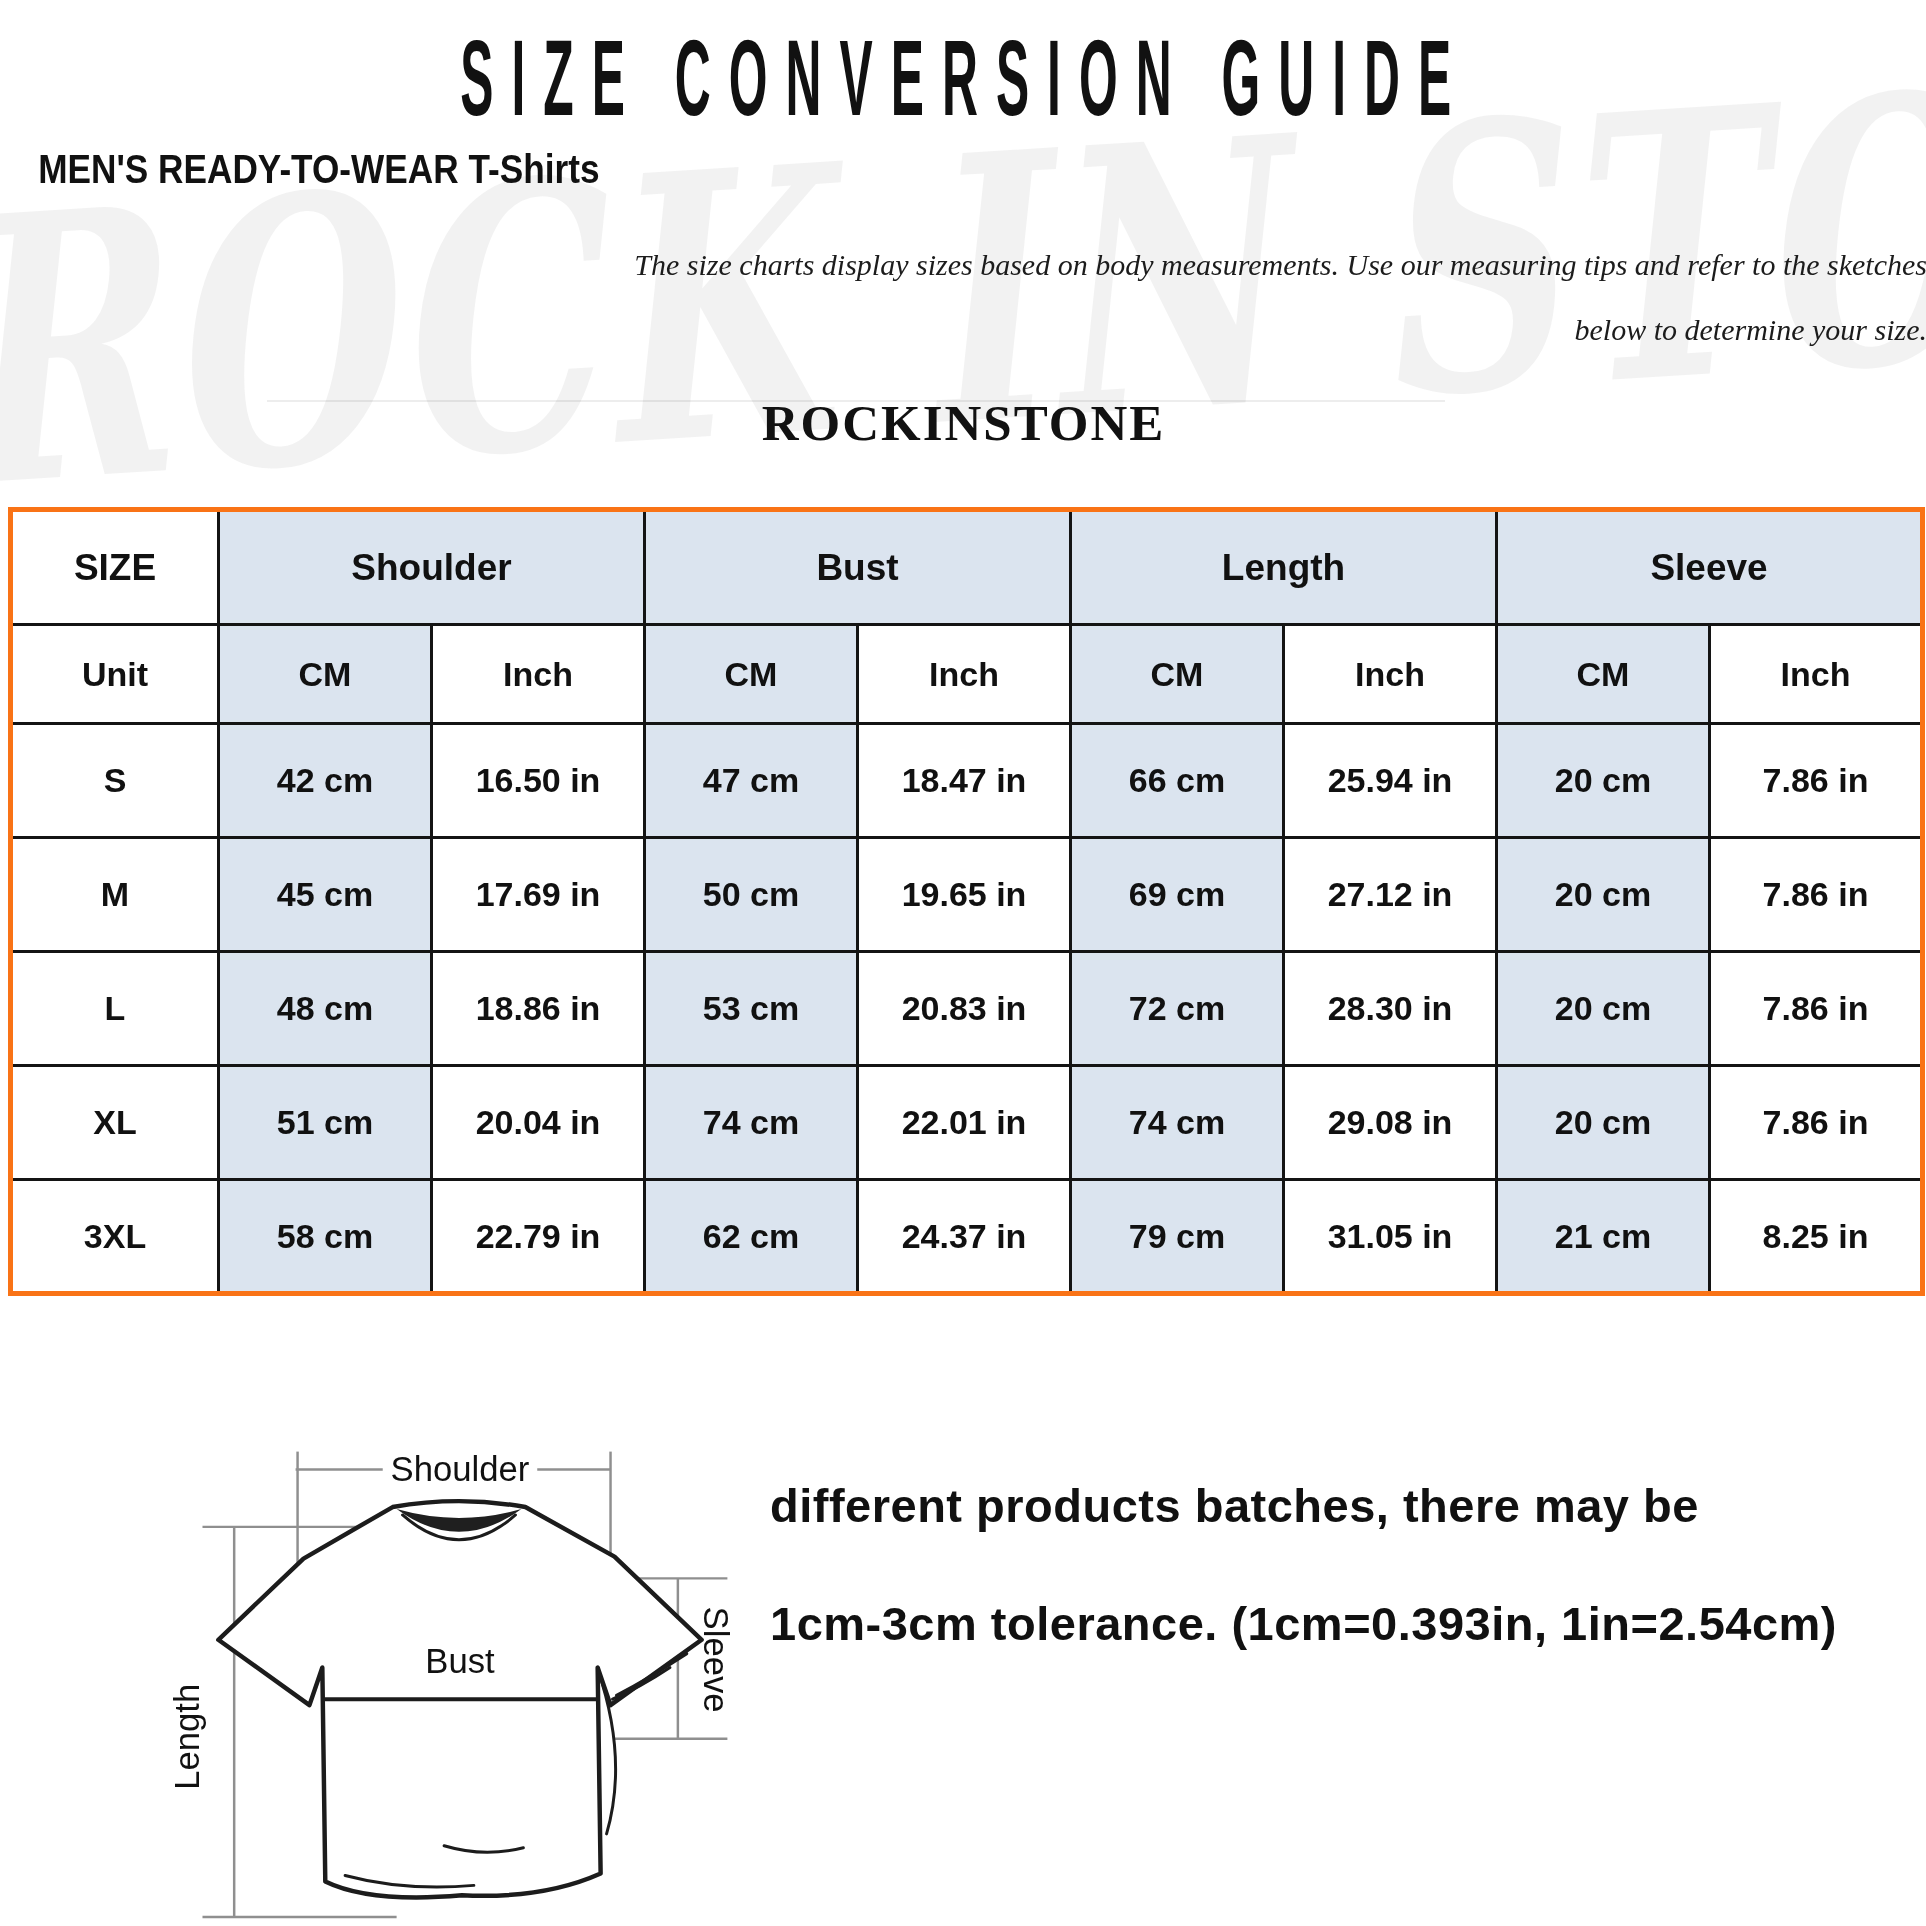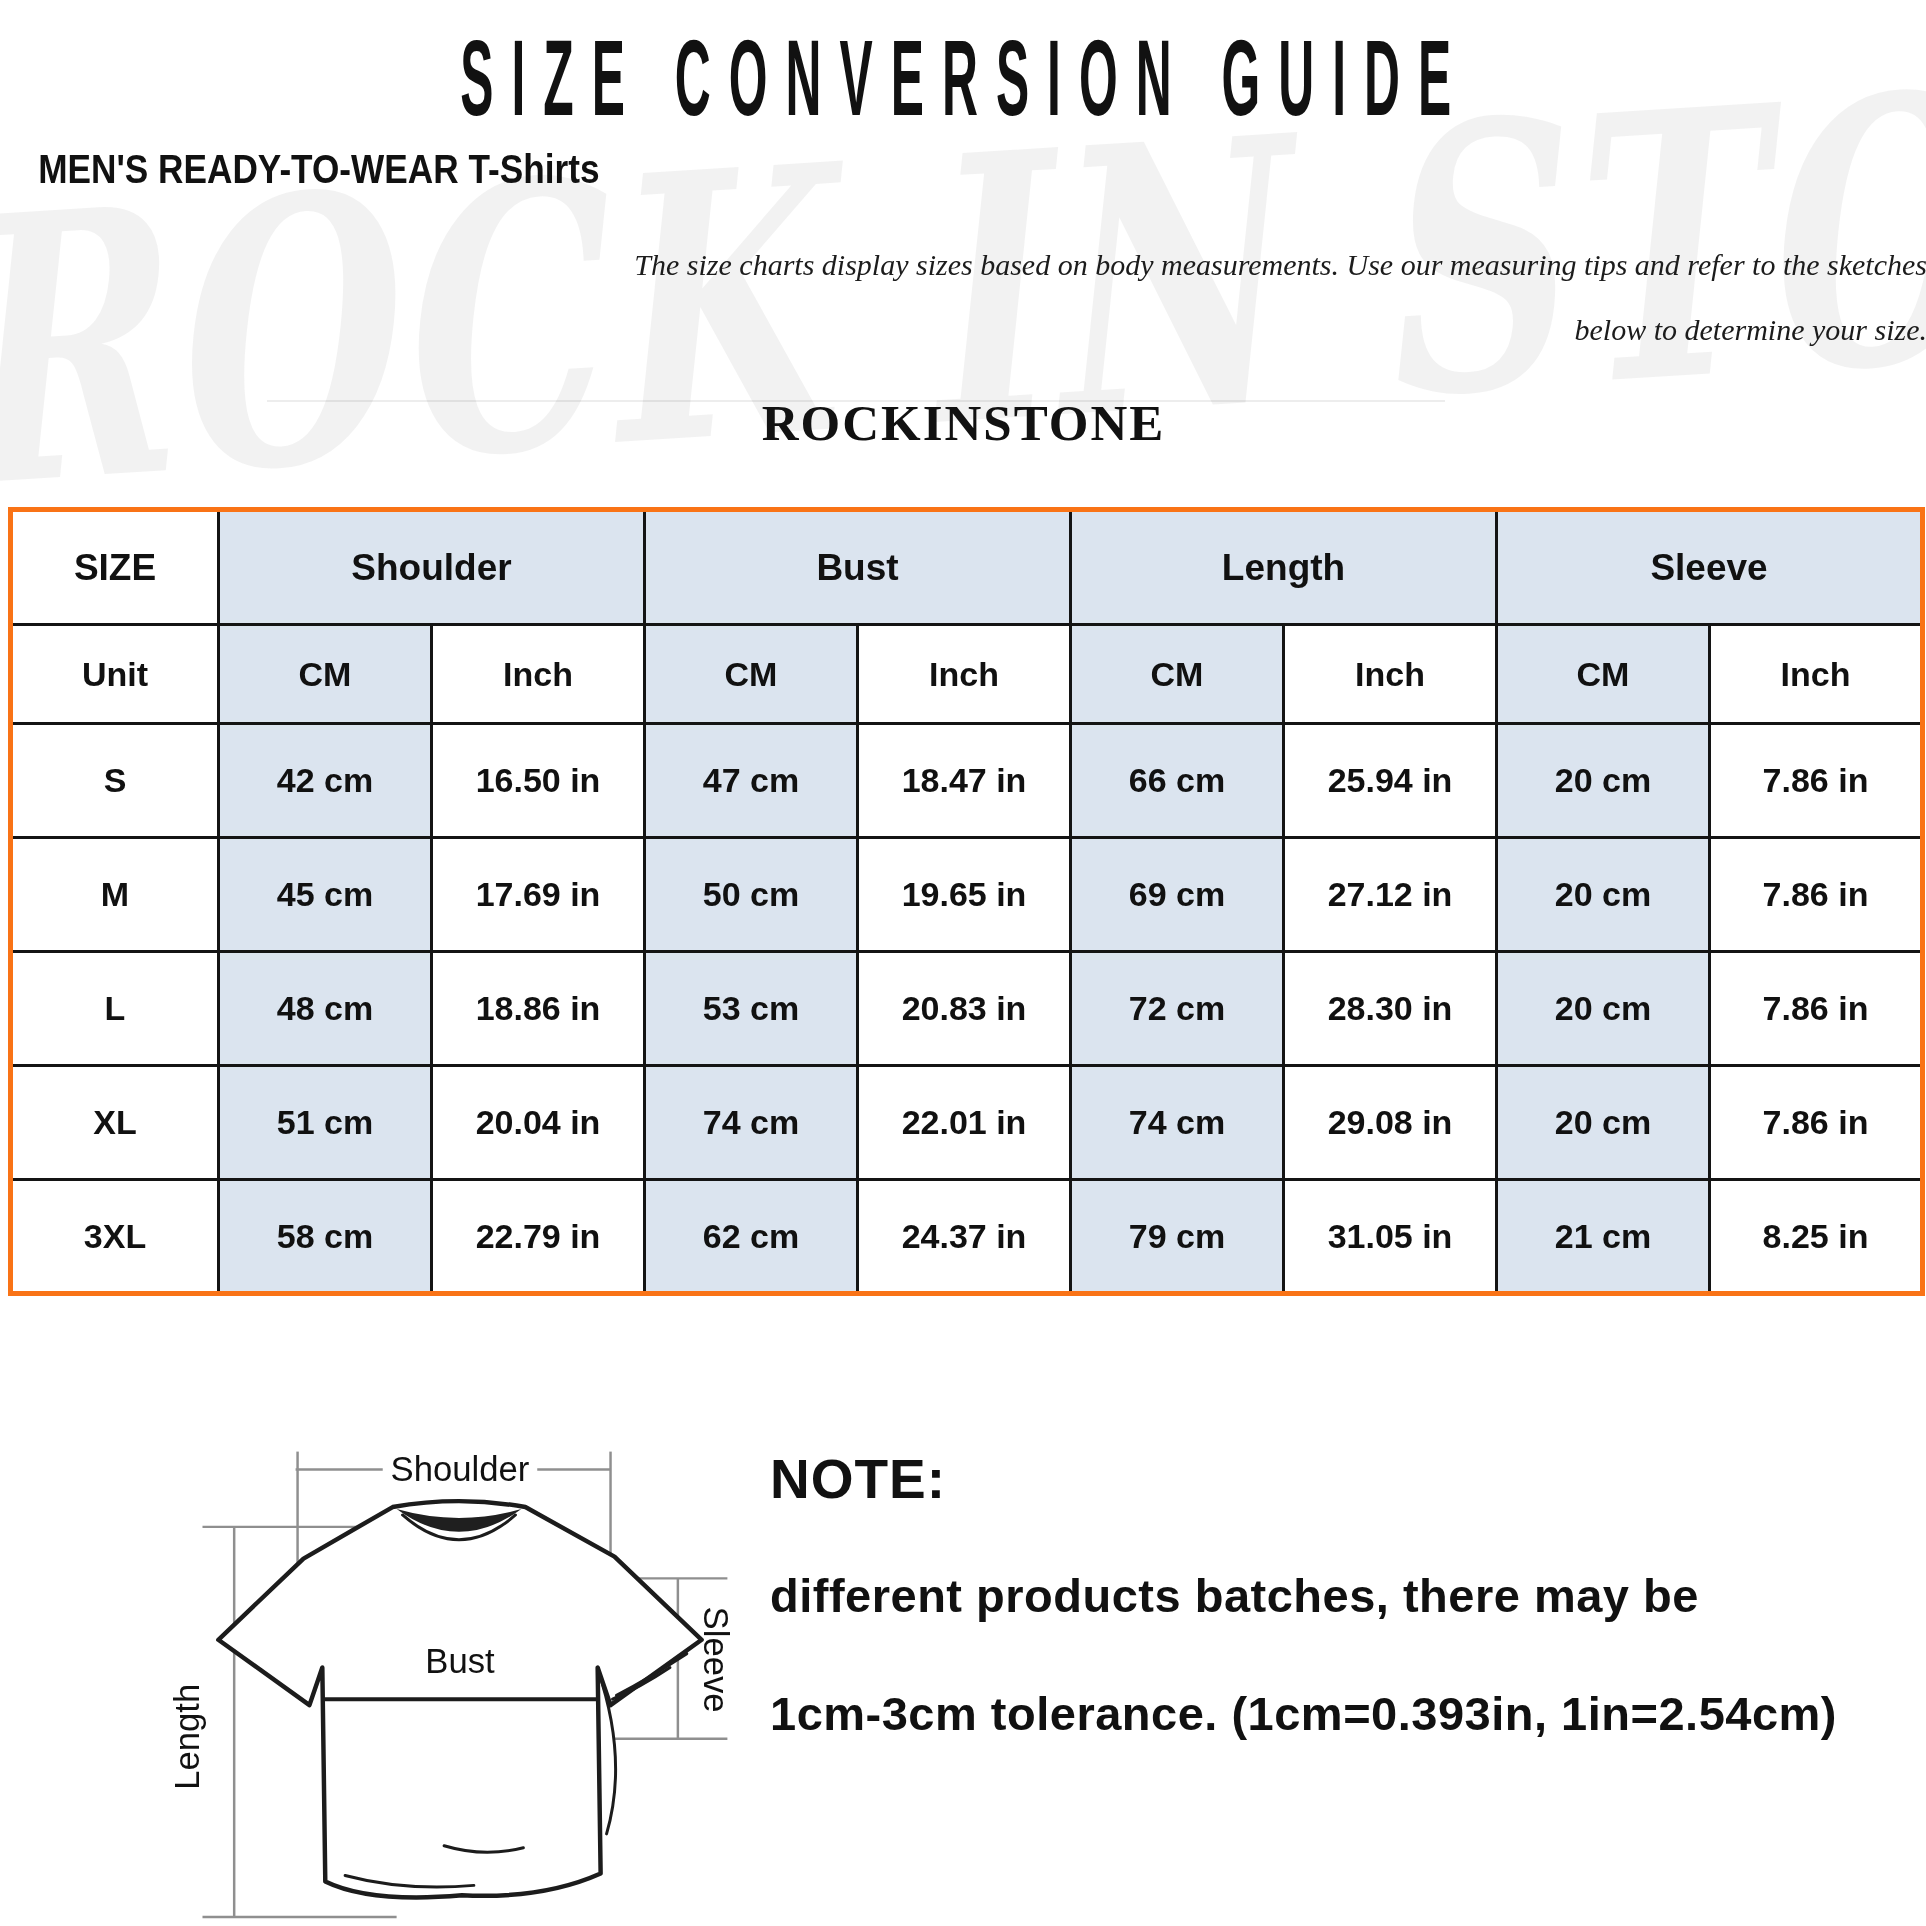--- a/index.html
+++ b/index.html
@@ -195,19 +195,18 @@
 
     <g>
       <text x="316" y="72" text-anchor="middle">Shoulder</text>
       <text x="316" y="266" text-anchor="middle">Bust</text>
       <text x="52" y="330" text-anchor="middle" transform="rotate(-90 52 330)">Length</text>
       <text x="562" y="252" text-anchor="middle" transform="rotate(90 562 252)">Sleeve</text>
     </g>
   </svg>
 
   <div class="note">
-    <div class="note-heading">NOTE:</div>
     <div class="note-line">different products batches, there may be</div>
     <div class="note-line">1cm-3cm tolerance. (1cm=0.393in, 1in=2.54cm)</div>
   </div>
 
 </div>
 
 
 </body></html>

